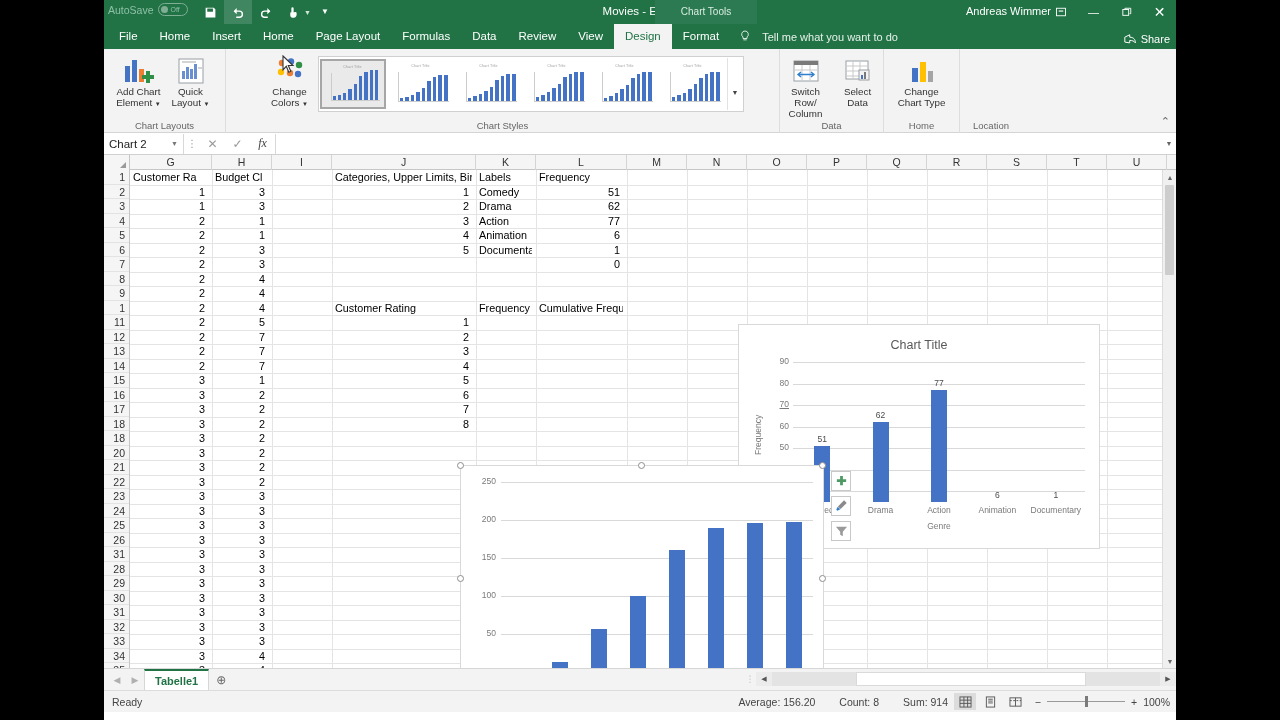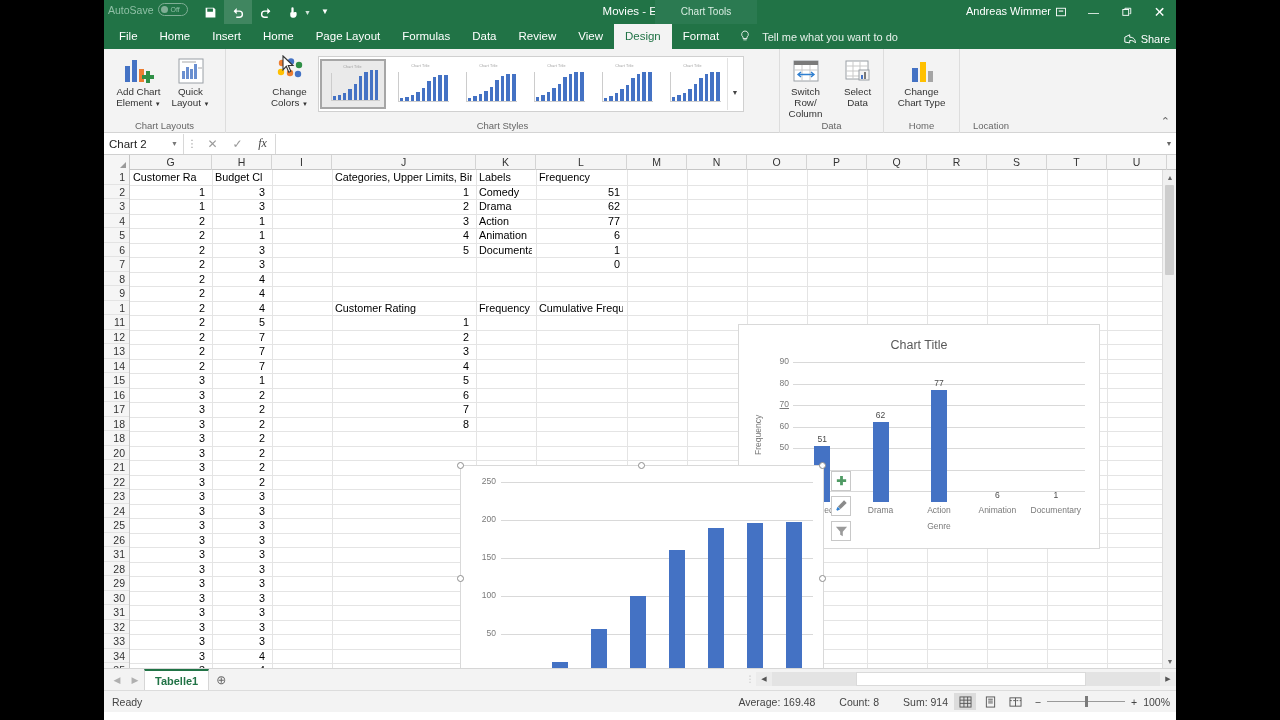--- a/index.html
+++ b/index.html
@@ -923,21 +923,21 @@
       <span class="hs-track">
         <span class="hs-thumb"></span>
       </span>
       <span class="hs-arrow">▶</span>
     </div>
   </div>
 
   <div class="statusbar">
     <div class="st-ready">Ready</div>
     <div class="st-stats">
-      <span>Average: 169.48</span>
+      <span>Average: 156.20</span>
       <span>Count: 8</span>
       <span>Sum: 914</span>
     </div>
     <div class="st-views">
       <div class="vbtn on">
         <svg width="13" height="12" viewBox="0 0 14 13">
             <rect x="1" y="1" width="12" height="11" fill="none" stroke="#555"></rect>
             <path d="M1 4.5h12M1 8h12M5.3 1v11M9.3 1v11" stroke="#555"></path>
           </svg>
       </div>

